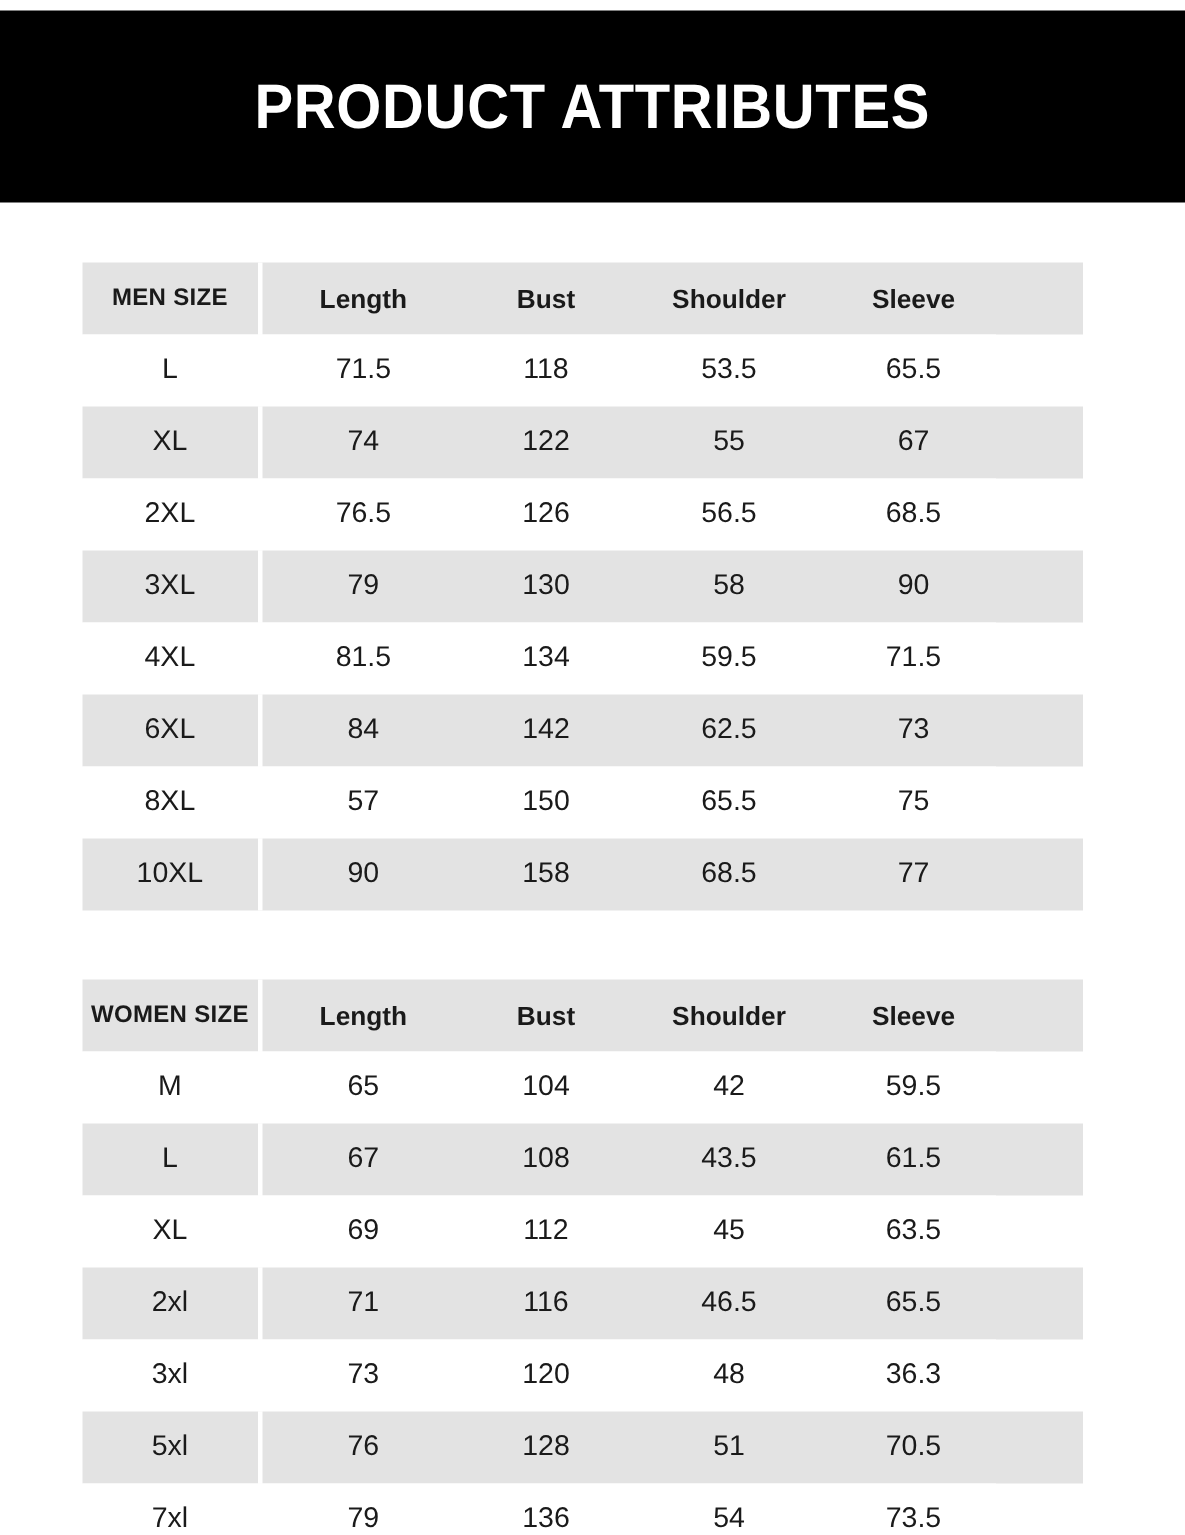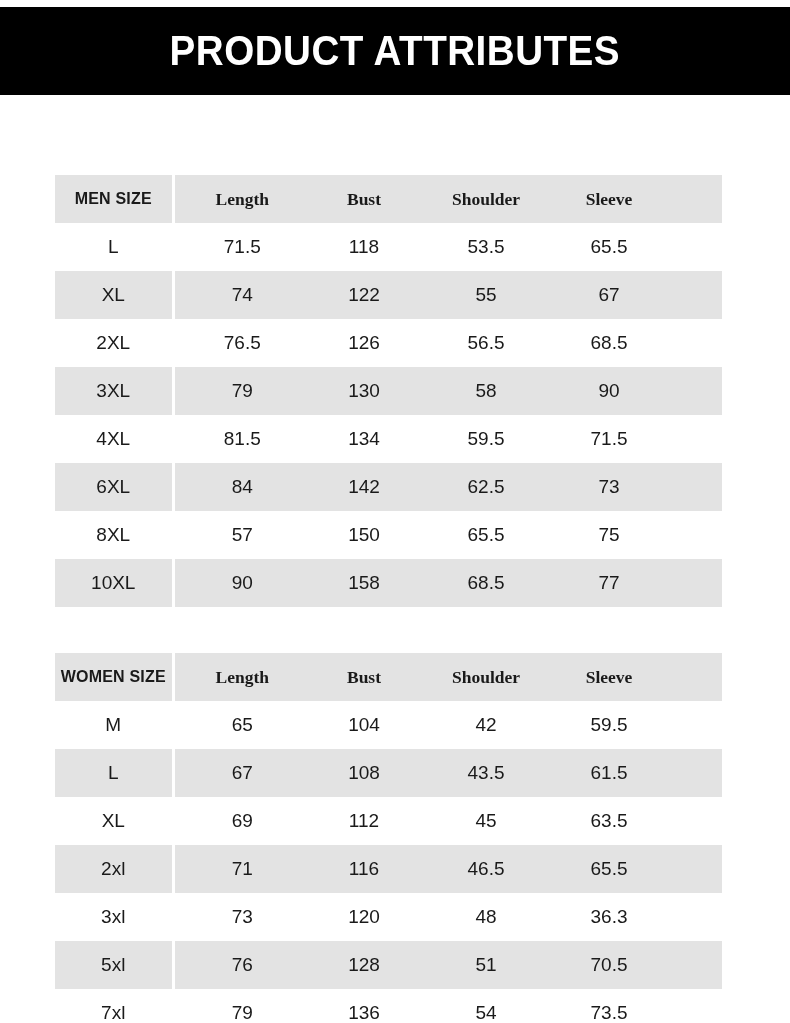--- a/index.html
+++ b/index.html
@@ -23,21 +23,21 @@
     background: #ffffff;
     overflow: hidden;
   }
 
   
   .banner {
     position: absolute;
     left: 0;
     top: 7px;
     width: 790px;
-    height: 88px;
+    height: 128px;
     background: #000000;
     display: flex;
     align-items: center;
     justify-content: center;
   }
   .banner-title {
     color: #ffffff;
     font-family: "Liberation Sans Narrow", "Liberation Sans", sans-serif;
     font-size: 42px;
     font-weight: 700;
@@ -102,21 +102,20 @@
     font-size: 17px;
   }
   .size-table thead th.col-size {
     font-family: "Liberation Sans Narrow", "Liberation Sans", sans-serif;
     font-size: 16px;
     letter-spacing: 0.2px;
   }
   .size-table thead th.col-metric {
     font-size: 17.5px;
     font-weight: 700;
-    font-family: Liberation Serif, serif;
   }
 
   .size-table tbody td.col-size {
     font-size: 19px;
   }
   .size-table td.col-pad,
   .size-table th.col-pad { background: inherit; }
 </style>
 </head>
 <body>

